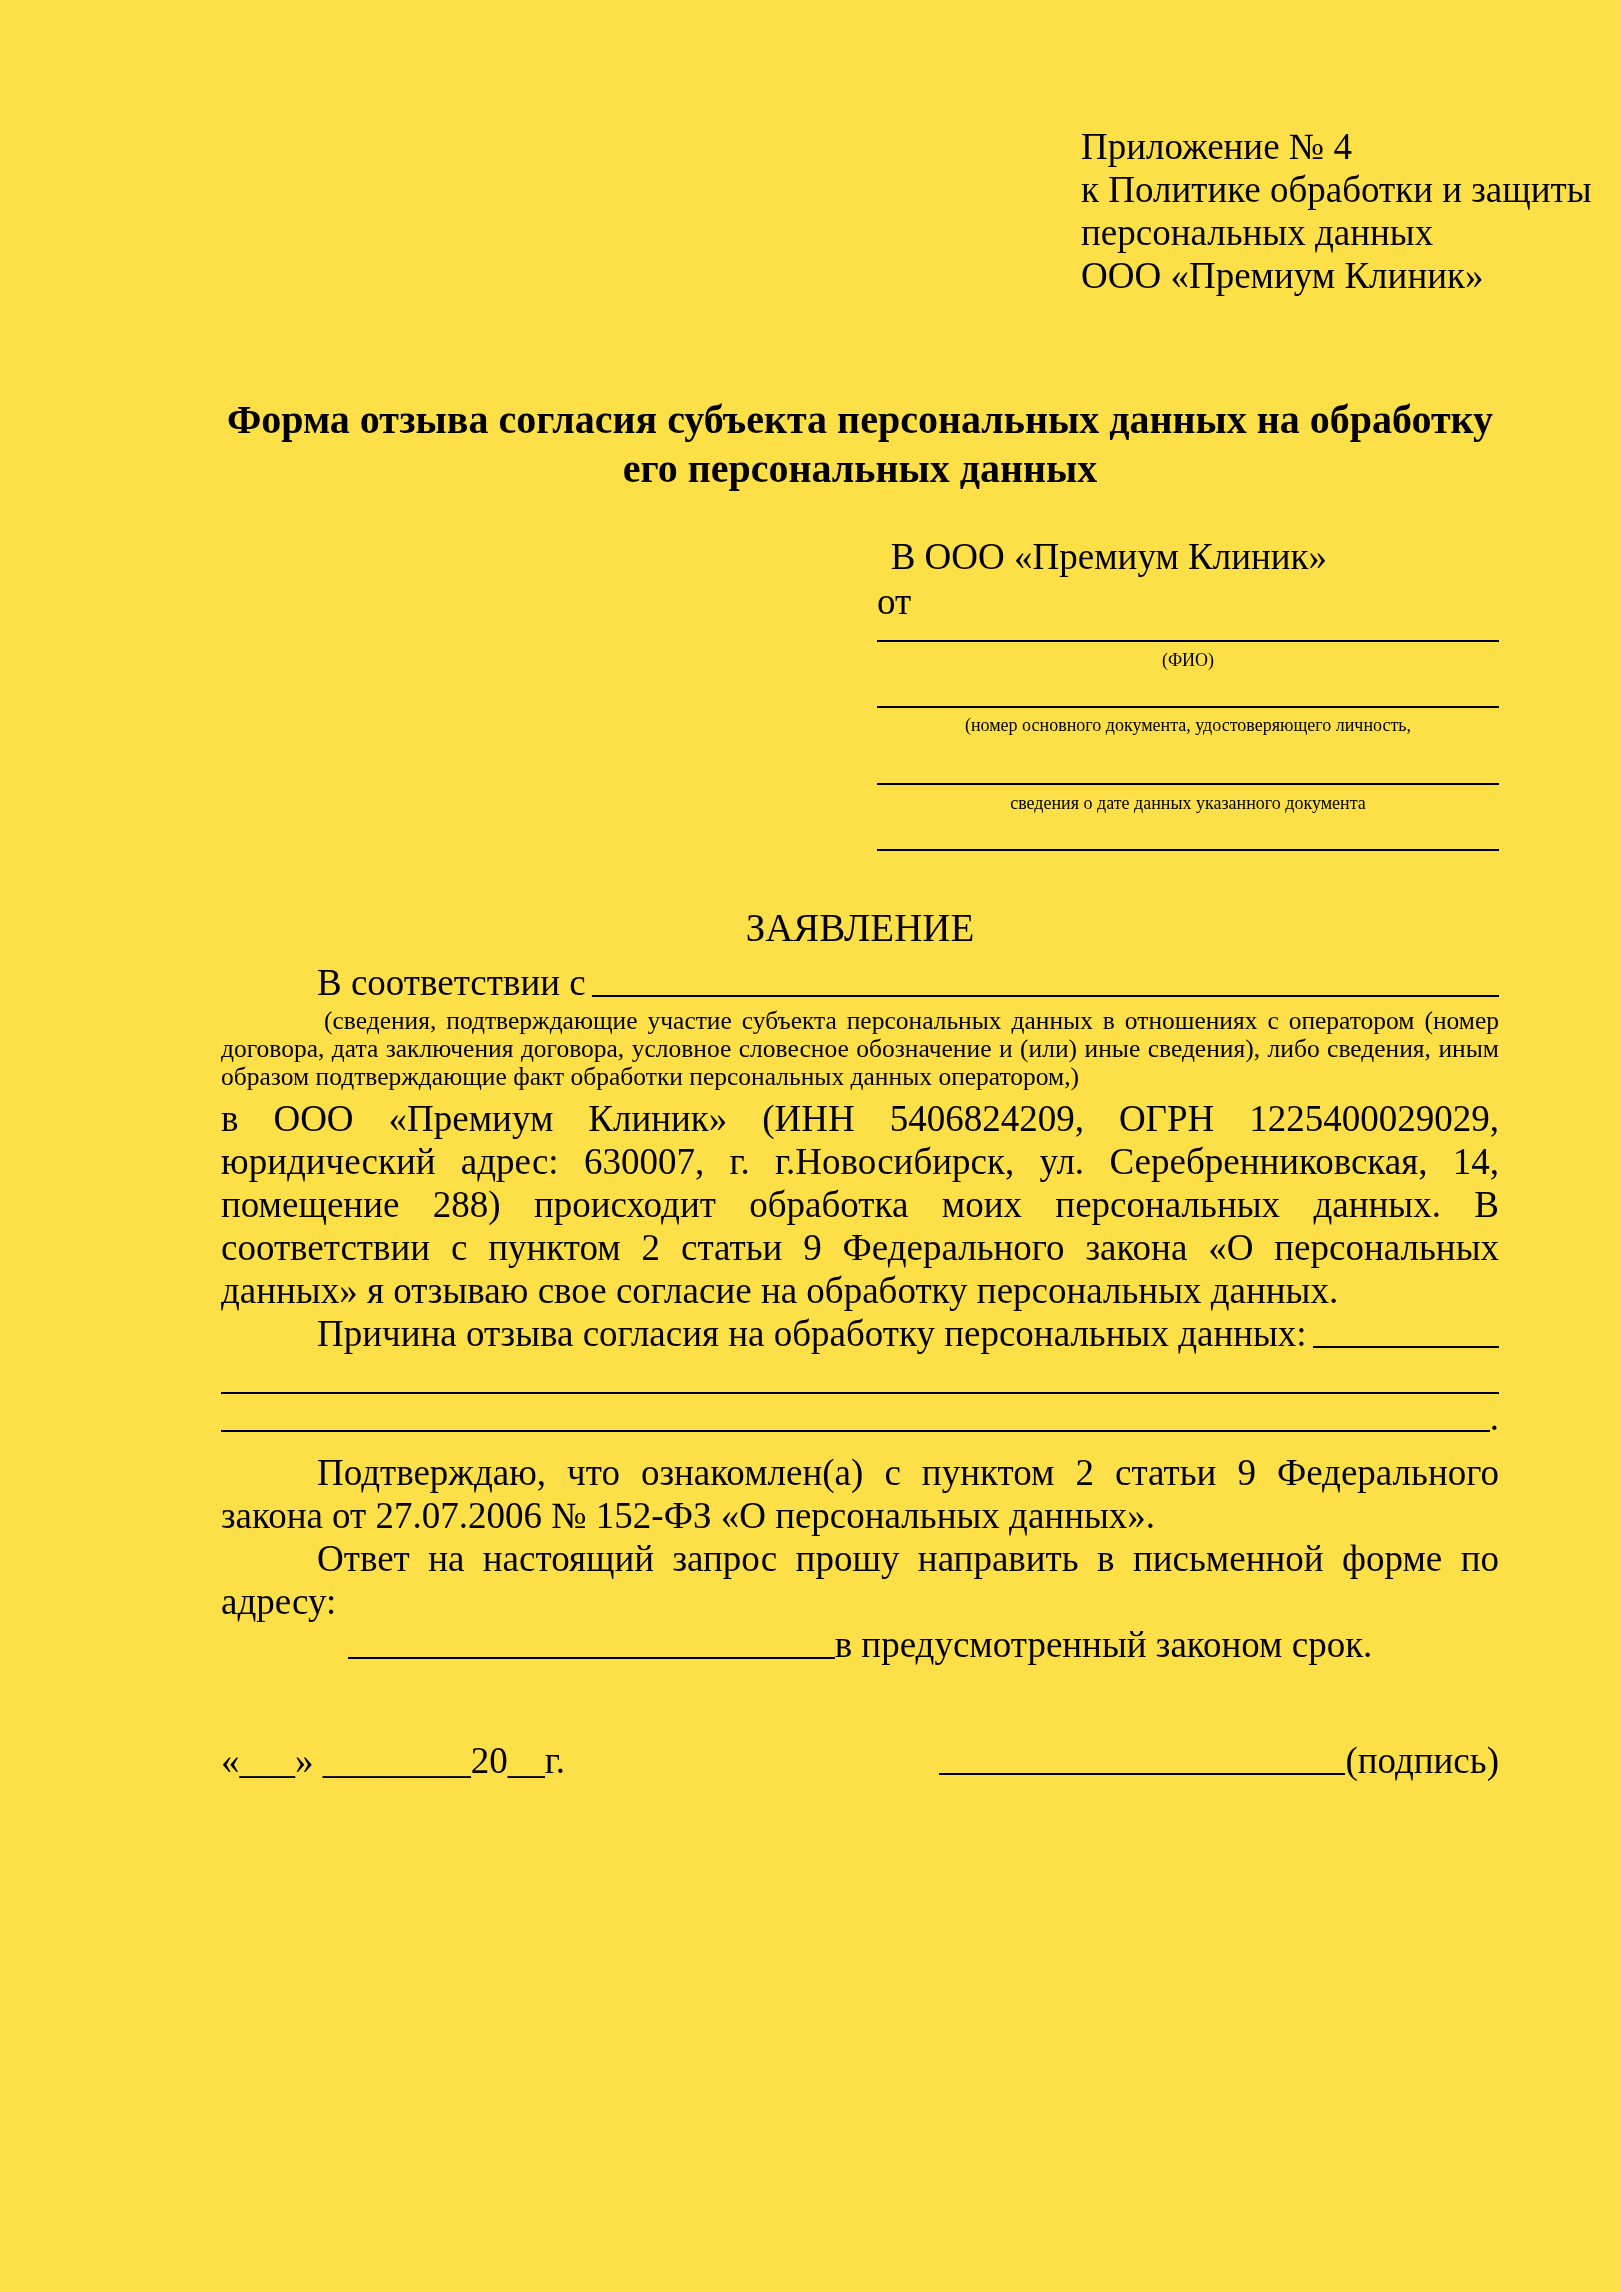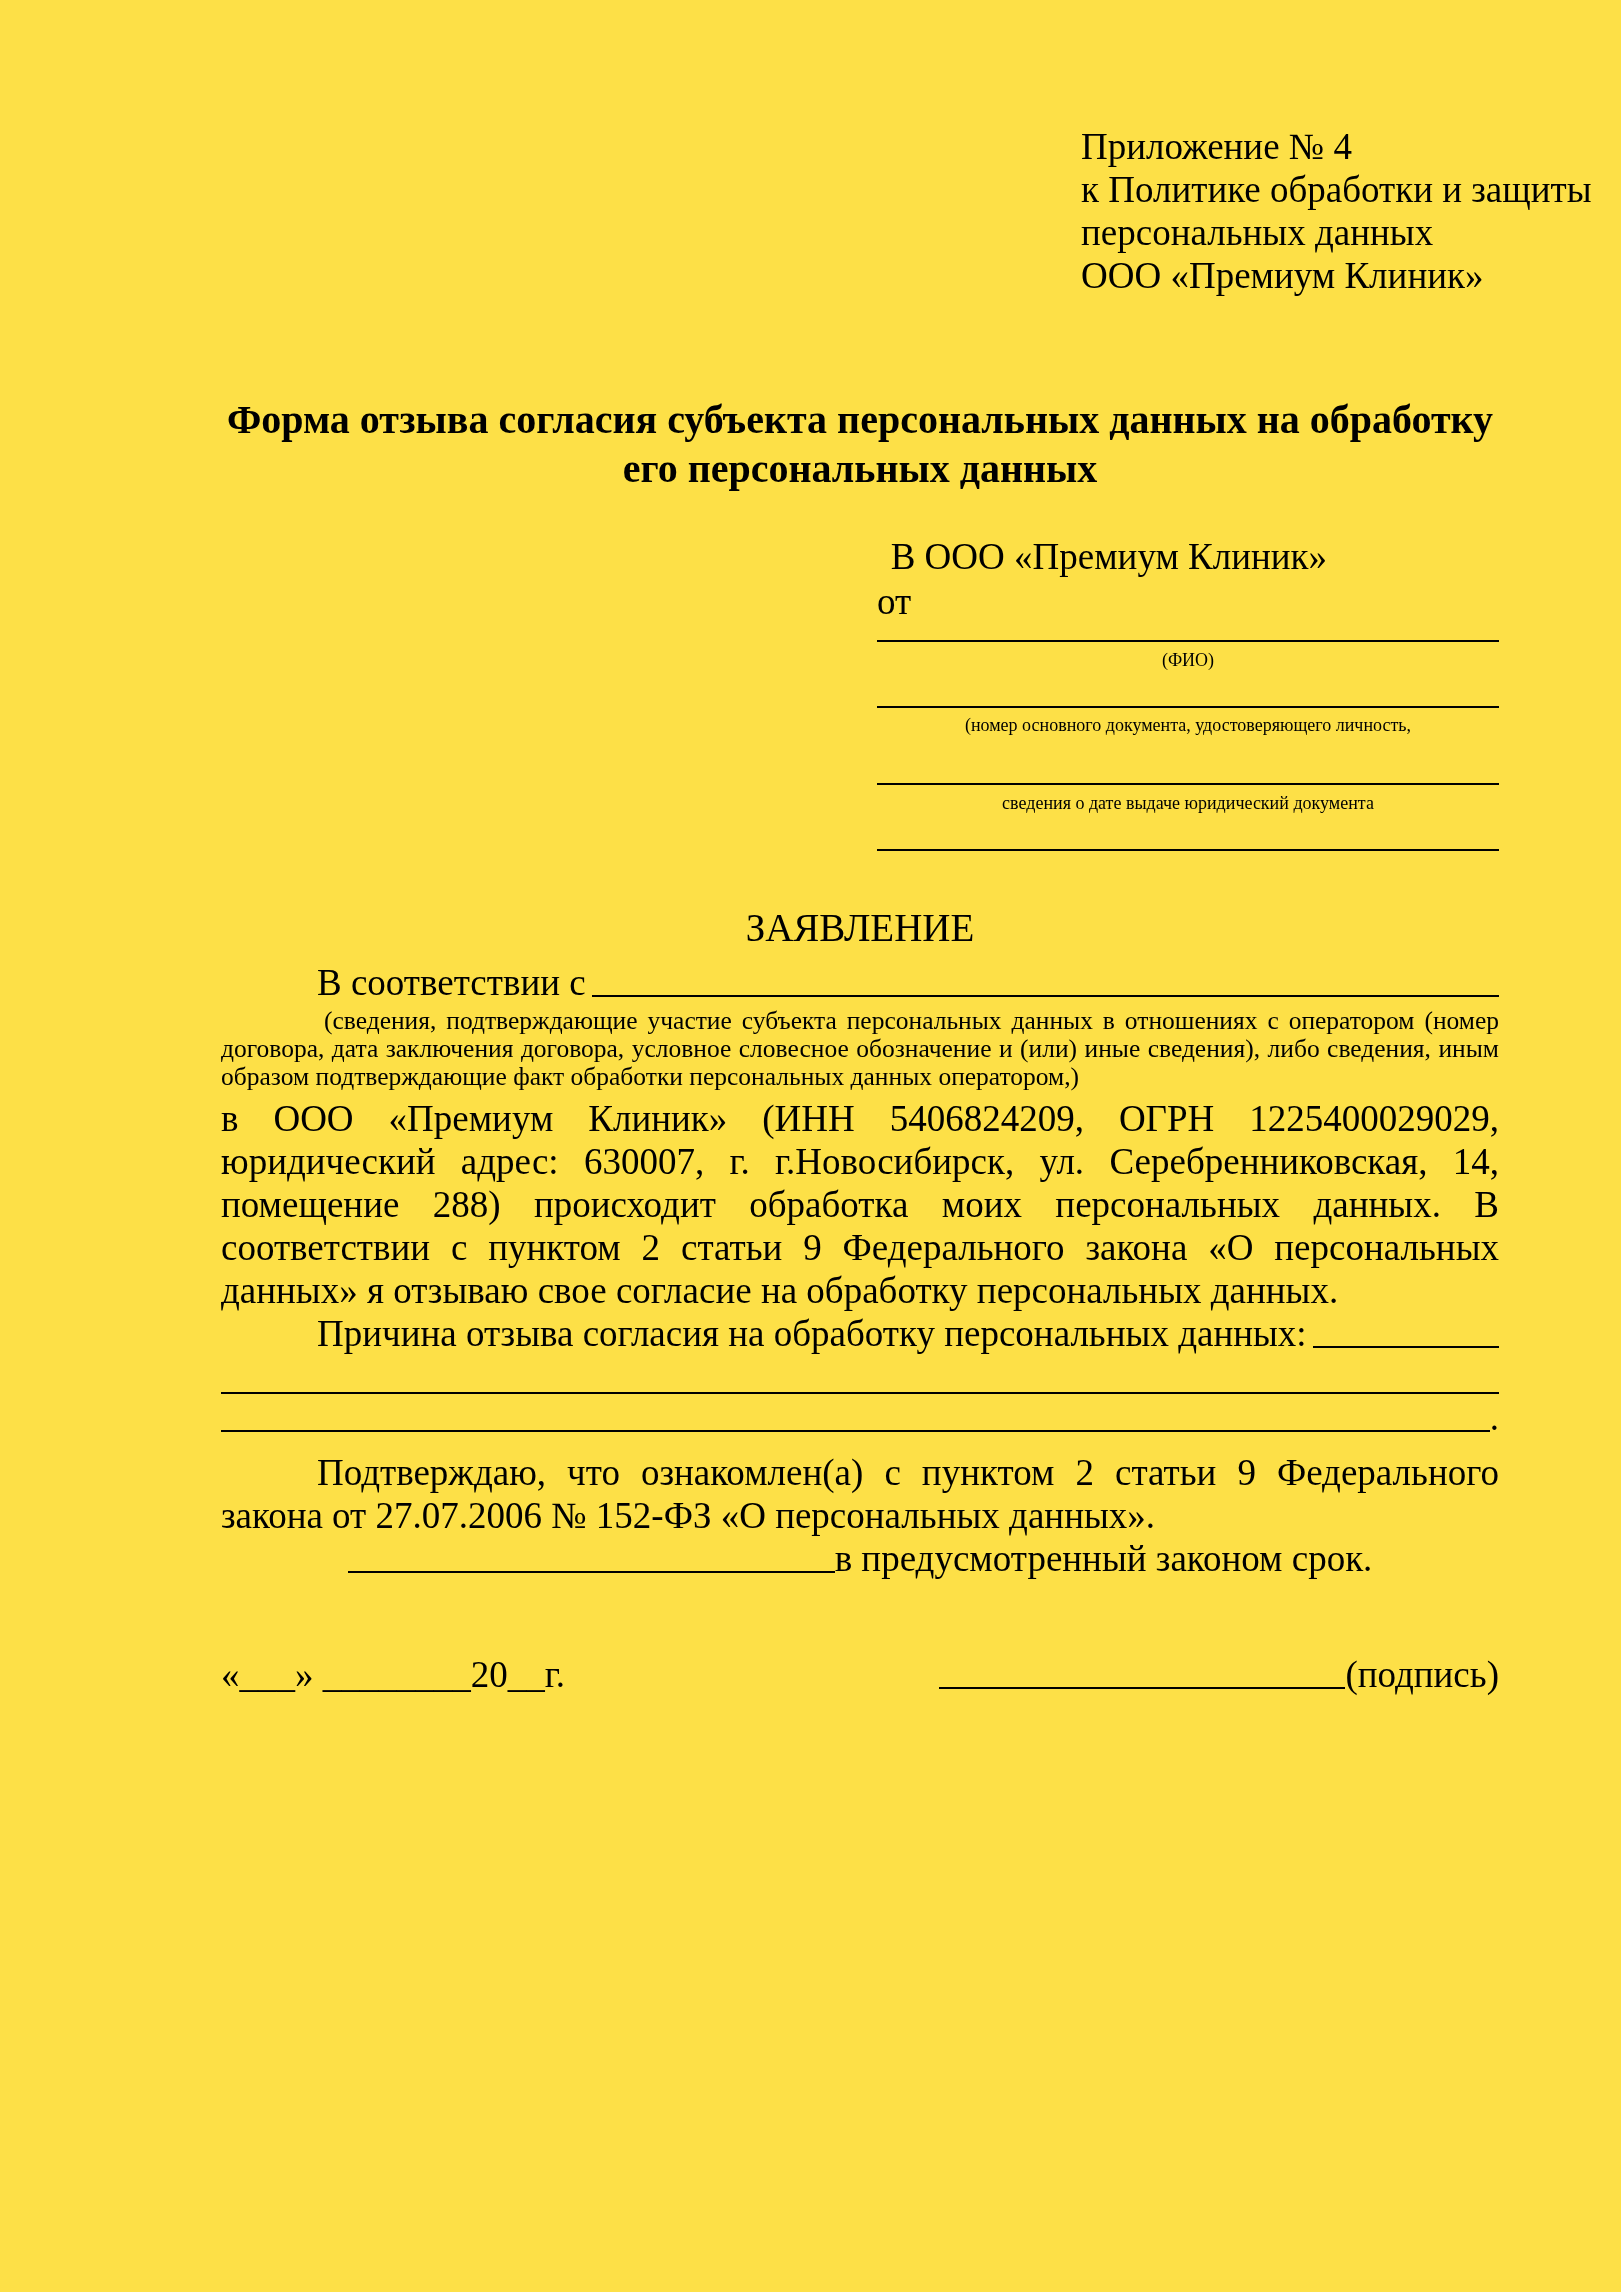--- a/index.html
+++ b/index.html
@@ -139,21 +139,21 @@
     <div class="to-line">В ООО «Премиум Клиник»</div>
     <div>от</div>
 
     <div class="field-line fl-1"></div>
     <span class="field-caption">(ФИО)</span>
 
     <div class="field-line fl-2"></div>
     <span class="field-caption">(номер основного документа, удостоверяющего личность,</span>
 
     <div class="field-line fl-3"></div>
-    <span class="field-caption">сведения о дате выдаче юридический документа</span>
+    <span class="field-caption">сведения о дате данных указанного документа</span>
 
     <div class="field-line fl-4"></div>
   </div>
 
   <div class="content">
     <div class="statement-heading">ЗАЯВЛЕНИЕ</div>
 
     <div class="fill-row accordance">
       <span class="label indent">В соответствии с</span>
       <span class="fill-line"></span>
@@ -170,20 +170,21 @@
 
     <div class="blank-line-full"></div>
 
     <div class="blank-row">
       <span class="fill-line"></span>
       <span>.</span>
     </div>
 
     <div class="confirmation">Подтверждаю, что ознакомлен(а) с пунктом 2 статьи 9 Федерального закона от 27.07.2006 № 152-ФЗ «О персональных данных».</div>
 
+    <div class="reply-request">Ответ на настоящий запрос прошу направить в письменной форме по адресу:</div>
 
     <div class="address-row">
       <span class="address-line"></span>
       <span>в предусмотренный законом срок.</span>
     </div>
   </div>
 
   <div class="signing">
     <span>«___» ________20__г.</span>
     <span class="signature-block">

